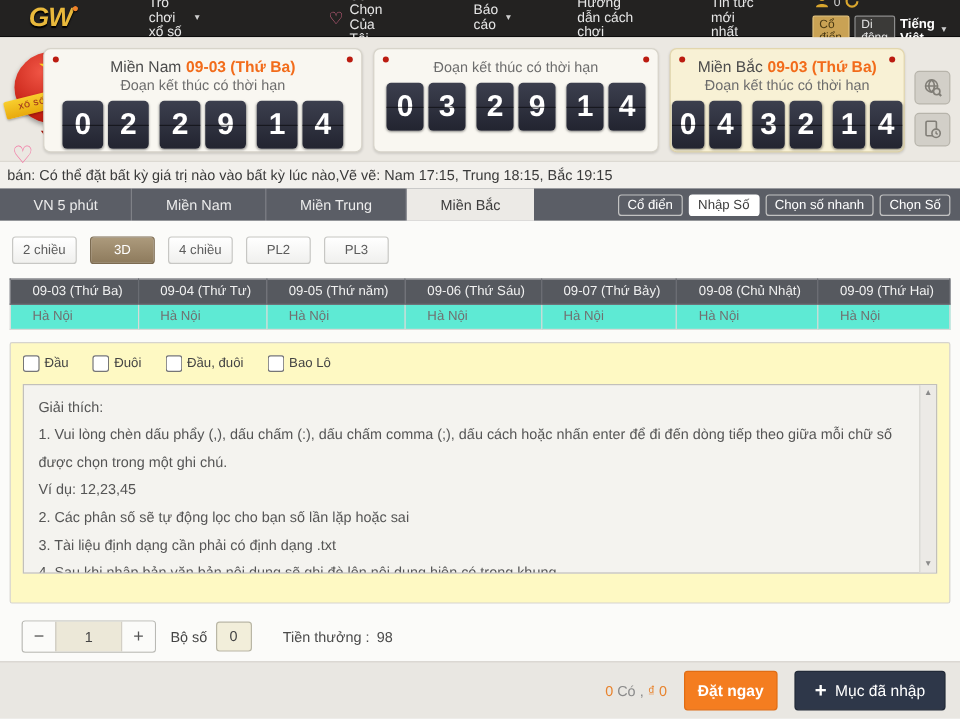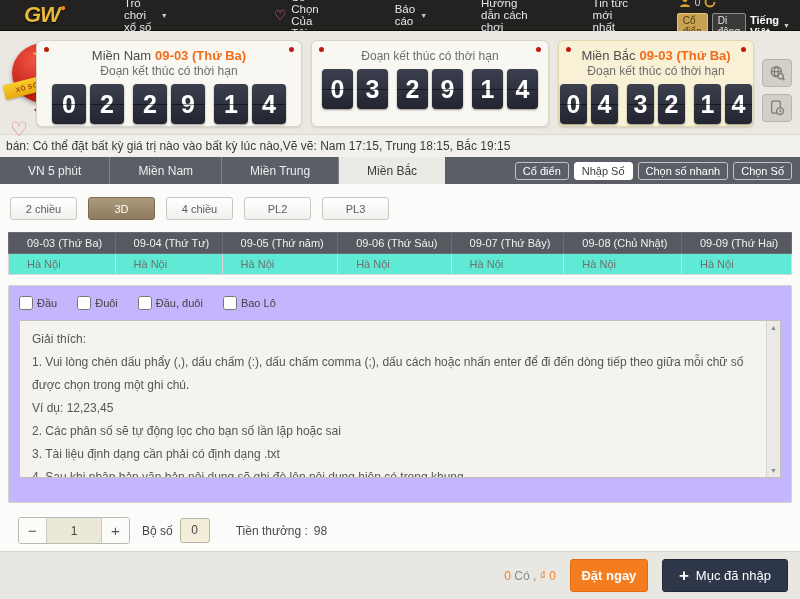--- a/index.html
+++ b/index.html
@@ -56,28 +56,28 @@
   .tabbar { height:27px; background:#5b5e66; display:flex; align-items:stretch; }
   .tab { color:#ececec; font-size:12px; padding:0 28px; display:flex; align-items:center; border-right:1px solid rgba(255,255,255,.22); cursor:pointer; }
   .tab.active { background:#eceae6; color:#3c3c3c; border-right:none; }
   .modes { margin-left:auto; display:flex; align-items:center; gap:5px; padding-right:8px; }
   .mode-btn { height:18px; border:1px solid #c2c2c2; border-radius:3px; background:transparent; color:#fff; font-size:11px; padding:0 7px; line-height:16px; cursor:pointer; font-family:"Liberation Sans",sans-serif; }
   .mode-btn.active { background:#fff; color:#3c3c3c; border-color:#fff; }
 
   
   .content { position:relative; height:415px; background:#fbfbf9; }
   .subtabs { display:flex; gap:11px; padding:13px 0 0 10px; }
-  .subtab { width:67px; height:23px; background:linear-gradient(#ffffff,#f0f0ee); border:1px solid #c7c7c4; border-radius:3px; color:#5c5c5c; font-size:11px; cursor:pointer; font-family:"Liberation Sans",sans-serif; }
+  .subtab { width:54px; height:23px; background:linear-gradient(#ffffff,#f0f0ee); border:1px solid #c7c7c4; border-radius:3px; color:#5c5c5c; font-size:11px; cursor:pointer; font-family:"Liberation Sans",sans-serif; }
   .subtab.active { background:linear-gradient(#ac9a7c,#8e7b5d); border-color:#7c6b51; color:#fff; }
 
   table.sched { width:784px; margin:12px 8px 0 8px; border-collapse:collapse; }
   .sched th { background:#56595f; color:#f1f1f1; font-weight:normal; font-size:11px; text-align:left; padding:4px 0 4px 18px; border:1px solid #6a6d73; }
   .sched td { background:#5eead4; color:#707070; font-size:11px; text-align:left; padding:4px 0 4px 18px; border:1px solid #d9d9d6; cursor:pointer; }
 
-  .graypanel { margin:10px 8px 0 8px; height:218px; background:#c4b5fd; border:1px solid #d6d4cf; border-radius:2px; padding:10px; }
+  .graypanel { margin:10px 8px 0 8px; height:218px; background:#fef9c3; border:1px solid #d6d4cf; border-radius:2px; padding:10px; }
   .optrow { display:flex; align-items:center; }
   .cb { display:flex; align-items:center; margin-right:20px; font-size:11px; color:#444; cursor:pointer; }
   .cb input { width:14px; height:14px; margin-right:4px; accent-color:#888; }
   .opt-actions { margin-left:auto; display:flex; align-items:center; gap:9px; }
   .upload-btn { height:27px; background:#b6b38d; border:1px solid #a5a27c; border-radius:3px; color:#fff; font-size:11.5px; padding:0 12px; display:flex; align-items:center; gap:6px; cursor:pointer; font-family:"Liberation Sans",sans-serif; }
   .trash-btn { width:34px; height:27px; background:#b6b38d; border:1px solid #a5a27c; border-radius:3px; display:flex; align-items:center; justify-content:center; cursor:pointer; }
   .notearea { position:relative; margin-top:10px; height:158px; background:#f4f3ef; border:1px solid #c2c0bb; }
   .notetext { height:100%; overflow:hidden; padding:7px 22px 7px 12px; font-size:12px; color:#555; line-height:23px; white-space:pre-wrap; font-family:"Liberation Sans",sans-serif; }
   .vscroll { position:absolute; top:0; right:0; bottom:0; width:14px; background:#eceae6; border-left:1px solid #d8d6d1; display:flex; flex-direction:column; justify-content:space-between; align-items:center; }
   .varrow { font-size:7px; color:#8a8a8a; padding:3px 0; cursor:pointer; }

